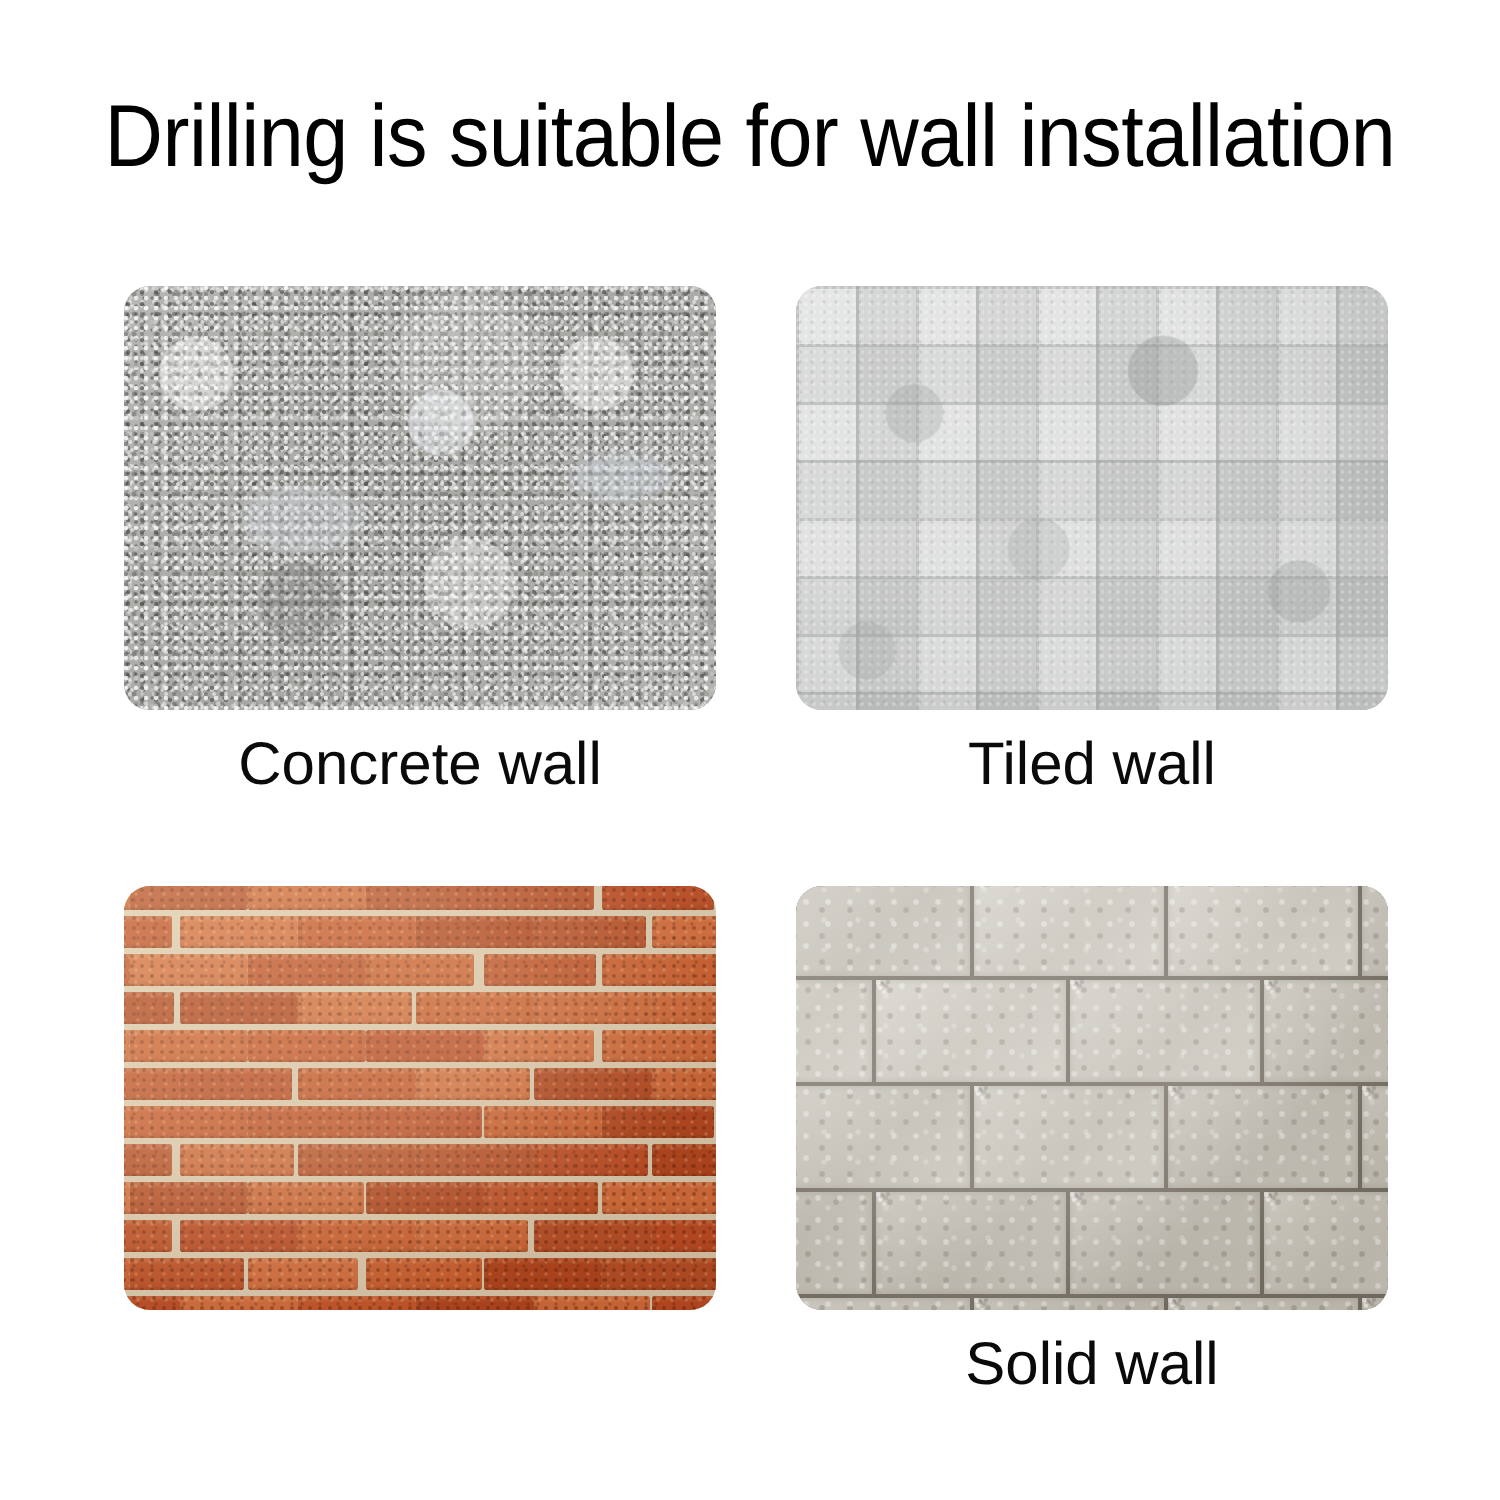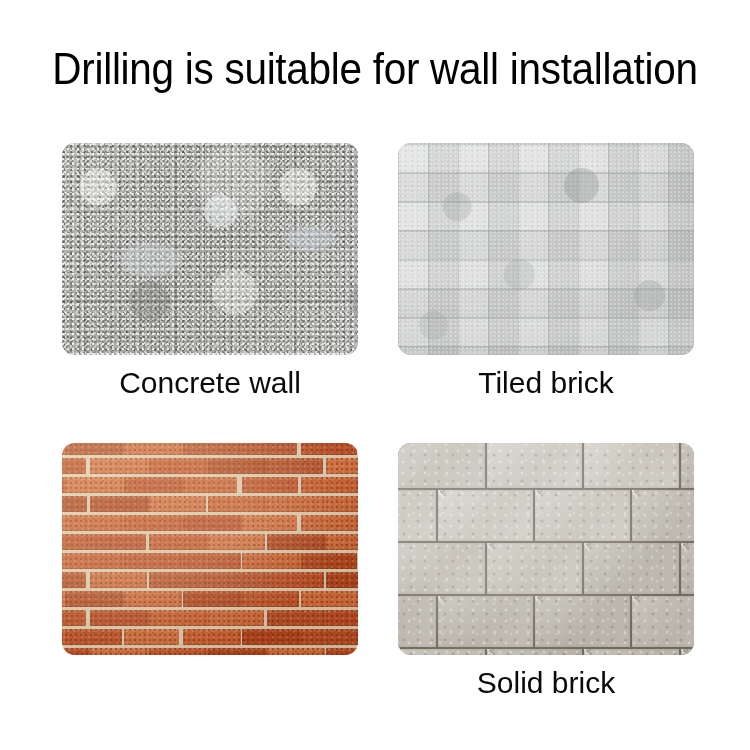--- a/index.html
+++ b/index.html
@@ -239,21 +239,21 @@
       <div class="layer tex-concrete-3"></div>
     </div>
     <div class="caption">Concrete wall</div>
   </div>
 
   <div class="cell c1">
     <div class="swatch">
       <div class="layer tex-tiled"></div>
       <div class="layer tex-tiled-2"></div>
     </div>
-    <div class="caption">Tiled brick</div>
+    <div class="caption">Tiled wall</div>
   </div>
 
   <div class="cell c2">
     <div class="swatch tex-brick">
       <div id="brick-layers">
           <div class="brick-row" style="top: -4px;">
             <div class="brick" style="left: -56px; width: 60px; background: rgb(200, 92, 43);"></div>
             <div class="brick" style="left: 3px; width: 59px; background: rgb(179, 75, 35);"></div>
             <div class="brick" style="left: 62px; width: 61px; background: rgb(203, 100, 51);"></div>
             <div class="brick" style="left: 121px; width: 63px; background: rgb(179, 75, 35);"></div>
@@ -422,16 +422,16 @@
             <div class="stone" style="left: 186px; width: 95px; background-color: rgb(200, 196, 185);">
               <div class="stone-grain"></div>
             </div>
             <div class="stone" style="left: 283px; width: 95px; background-color: rgb(192, 188, 177);">
               <div class="stone-grain"></div>
             </div>
           </div>
         </div>
       <div class="layer tex-solid-shade"></div>
     </div>
-    <div class="caption">Solid brick</div>
+    <div class="caption">Solid wall</div>
   </div>
 
 </div>
 
 </body></html>

